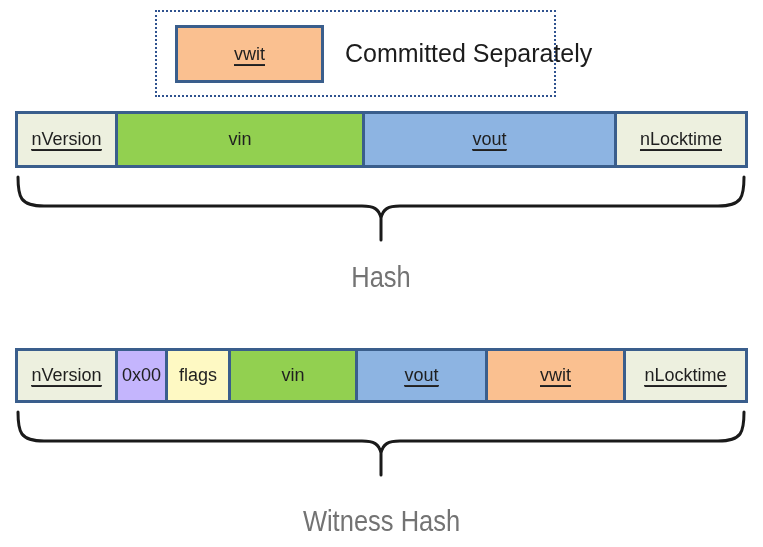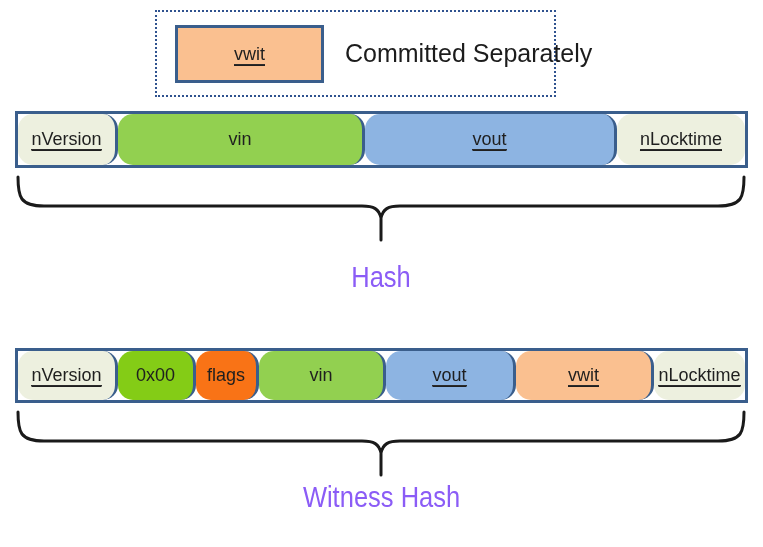--- a/index.html
+++ b/index.html
@@ -27,21 +27,21 @@
   
   .bar-row {
     position: absolute; left: 15px; width: 733px;
     border: 3px solid #3a5e8c; display: flex; background: #fff;
   }
   .row-hash    { top: 111px; height: 57px; }
   .row-witness { top: 348px; height: 55px; }
   .cell {
     height: 100%; border-right: 3px solid #3a5e8c;
     display: flex; align-items: center; justify-content: center;
-    font-size: 18px; color: #1f1f1f; overflow: hidden; border-radius: 15px;
+    font-size: 18px; color: #1f1f1f; overflow: hidden;
   }
   .cell:last-child { border-right: none; flex: 1; }
 
   
   .squiggle {
     text-decoration-line: underline;
     text-decoration-style: wavy;
     text-decoration-color: #e23a2c;
     text-decoration-thickness: 1px;
     text-underline-offset: 5px;
@@ -51,25 +51,25 @@
 
   
   .brace-svg { position: absolute; left: 0; width: 763px; height: 80px; }
   .brace-hash    { top: 170px; }
   .brace-witness { top: 405px; }
   .brace-path { fill: none; stroke: #1a1a1a; stroke-width: 3; stroke-linecap: round; }
 
   
   .brace-label {
     position: absolute; left: 0; width: 763px; text-align: center;
-    font-size: 30px; color: #8b5cf6; letter-spacing: 0px;
+    font-size: 30px; color: #737373; letter-spacing: 0px;
   }
   .brace-label > span { display: inline-block; transform: scaleX(0.85); }
   .label-hash    { top: 260px; }
-  .label-witness { top: 480px; }
+  .label-witness { top: 504px; }
 </style>
 </head>
 <body>
 
 <div class="stage">
 
   <div class="legend-box">
     <div class="legend-swatch" style="background-color: rgb(250, 192, 144);">
       <span class="squiggle"><span class="uline">vwit</span></span>
     </div>
@@ -95,24 +95,24 @@
     <path class="brace-path" d="M18,7 C18,27 20,36 44,36 L362,36 C374,36 379,39 381,48 L381,70 M744,7 C744,27 742,36 718,36 L400,36 C388,36 383,39 381,48"></path>
   </svg>
   <div class="brace-label label-hash">
     <span>Hash</span>
   </div>
 
   <div class="bar-row row-witness">
     <div class="cell" style="width: 100px; background-color: rgb(237, 240, 223);">
       <span class="squiggle"><span class="uline">nVersion</span></span>
     </div>
-    <div class="cell" style="width: 78px; background-color: #84cc16;">
+    <div class="cell" style="width: 50px; background-color: #c4b5fd;">
       <span>0x00</span>
     </div>
-    <div class="cell" style="width: 63px; background-color: #f97316;">
+    <div class="cell" style="width: 63px; background-color: #fef9c3;">
       <span>flags</span>
     </div>
     <div class="cell" style="width: 127px; background-color: rgb(146, 208, 80);">
       <span>vin</span>
     </div>
     <div class="cell" style="width: 130px; background-color: rgb(141, 180, 226);">
       <span class="squiggle"><span class="uline">vout</span></span>
     </div>
     <div class="cell" style="width: 138px; background-color: rgb(250, 192, 144);">
       <span class="squiggle"><span class="uline">vwit</span></span>

